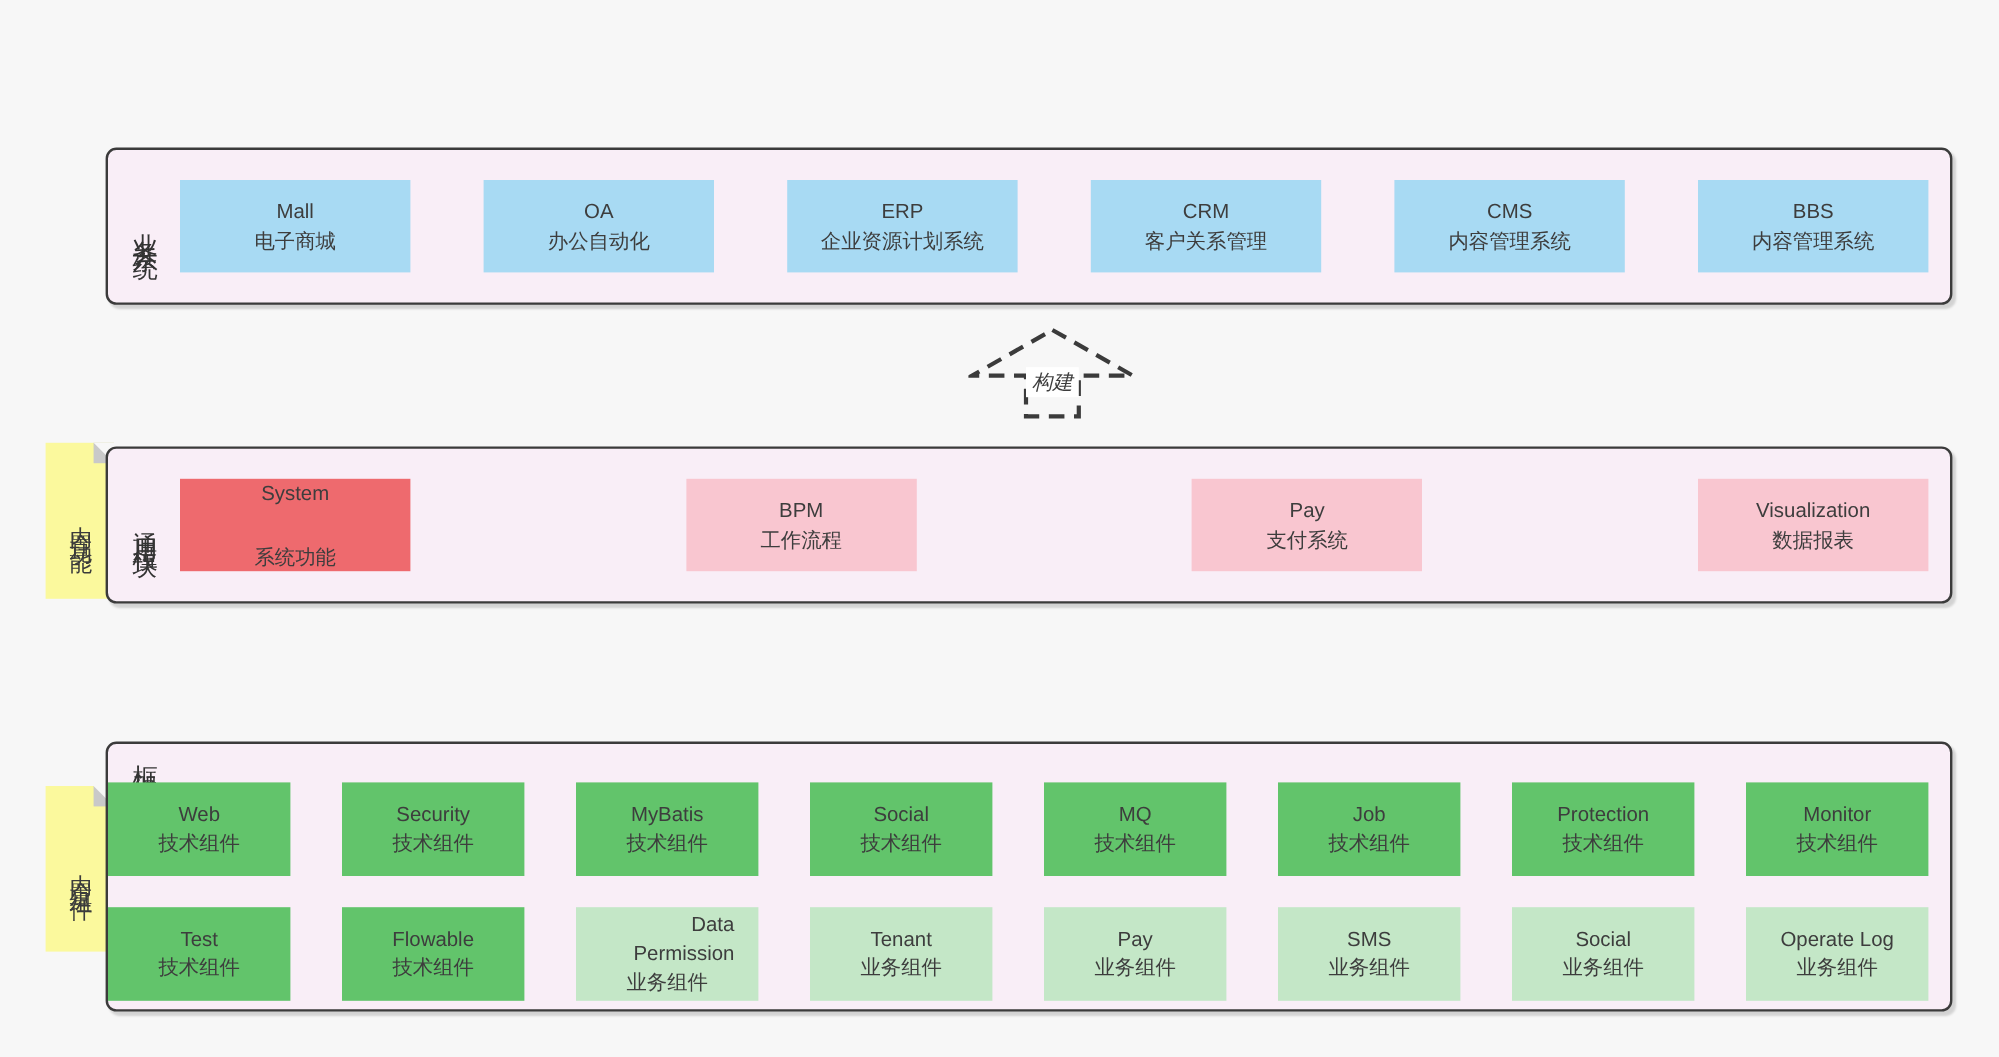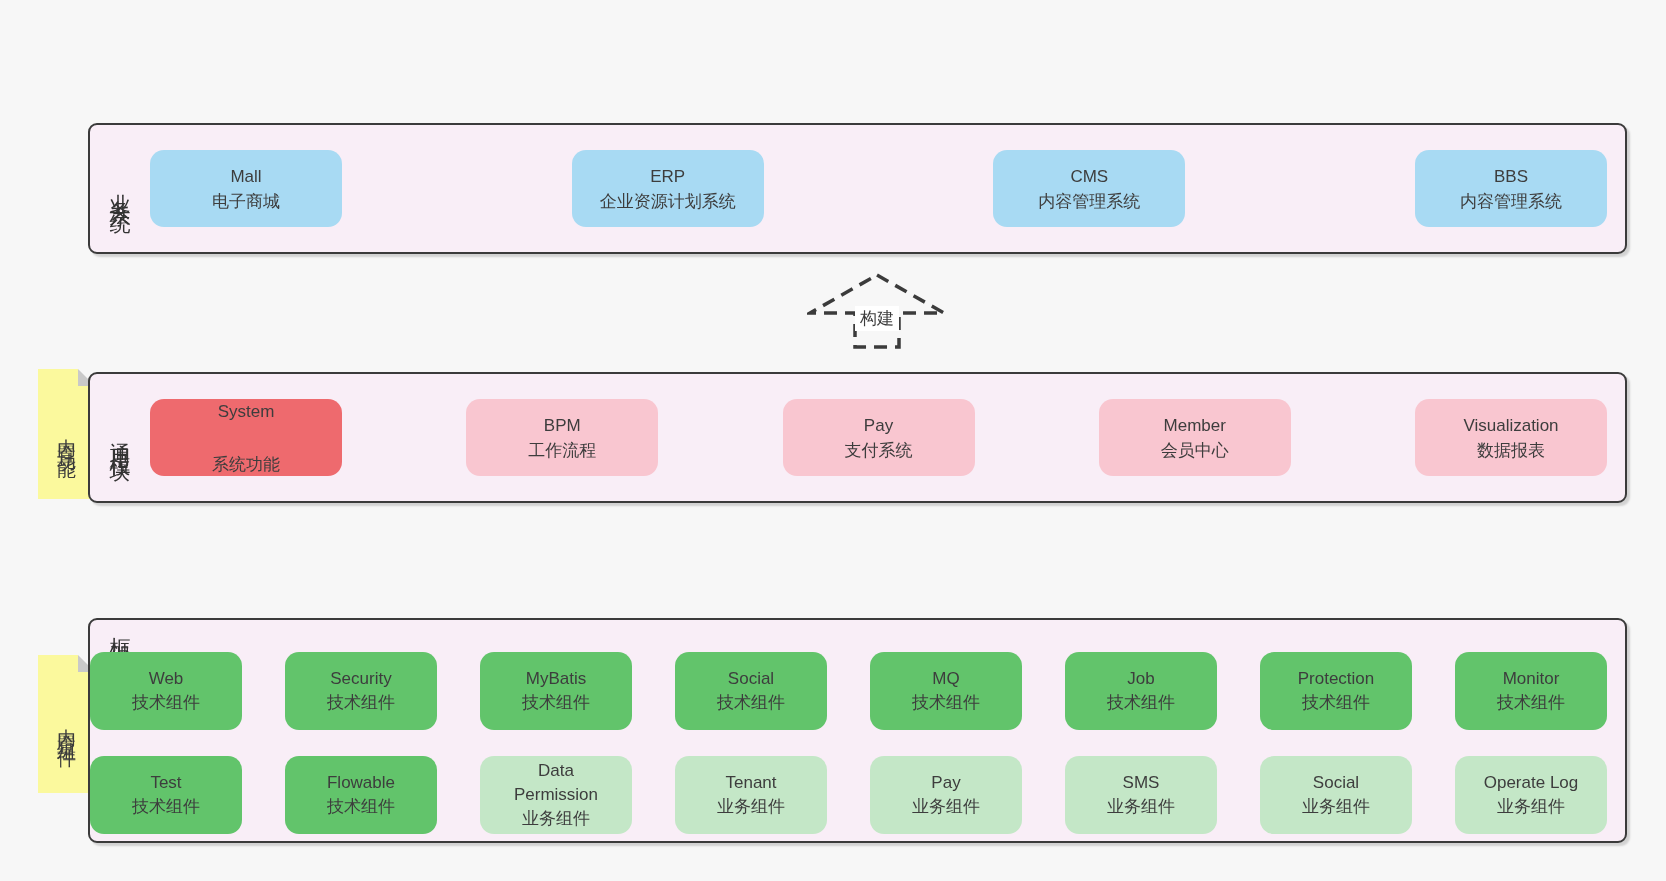--- a/index.html
+++ b/index.html
@@ -45,22 +45,22 @@
     flex:1;
     display:flex;flex-direction:column;justify-content:center;
     gap:26px;
     padding-right:18px;
   }
   .band-row{display:flex;justify-content:space-between;}
 
   
   .box{
     display:flex;flex-direction:column;align-items:center;justify-content:center;
-    text-align:center;
-    border-radius:14px;
+    text-align:right;
+    border-radius:0;
     font-size:17px;line-height:25px;
     color:var(--text);
     padding:0 17px;
   }
   .row6 .box{width:192px;height:77px;}
   .row8 .box{width:152px;height:78px;line-height:24px;}
   .row8 .box-title{max-width:112px;}
   .c-blue{background:var(--blue);}
   .c-red{background:var(--red);gap:28px;}
   .c-pink{background:var(--pink);}
@@ -70,21 +70,21 @@
   
   .arrow{position:absolute;width:140px;height:78px;z-index:1;}
   .arrow1{left:807px;top:272px;}
   .arrow2{left:807px;top:517px;}
   .arrow svg{position:absolute;inset:0;width:140px;height:78px;}
   .arrow path{fill:none;stroke:var(--band_border);stroke-width:3.5;stroke-dasharray:13 8;}
   .arrow-label{
     position:absolute;left:50%;top:34px;transform:translateX(-50%);
     background:var(--label_bg);
     padding:1px 5px;
-    font-size:17px;white-space:nowrap;color:var(--text);
+    font-size:17px;white-space:nowrap;color:var(--text);font-style:italic;
   }
 
   
   .sticky{
     position:absolute;left:38px;width:57px;
     background:var(--sticky_yellow);
     z-index:1;
     display:flex;align-items:center;justify-content:center;
   }
   .sticky1{top:369px;height:130px;}
@@ -109,26 +109,34 @@
   <section class="band band1">
     <div class="band-label">业务系统</div>
     <div class="band-content">
       <div class="band-row row6">
 
           <div class="box c-blue">
             <div class="box-title">Mall</div>
             <div class="box-subtitle">电子商城</div>
           </div>
 
+          <div class="box c-blue">
+            <div class="box-title">OA</div>
+            <div class="box-subtitle">办公自动化</div>
+          </div>
 
           <div class="box c-blue">
             <div class="box-title">ERP</div>
             <div class="box-subtitle">企业资源计划系统</div>
           </div>
 
+          <div class="box c-blue">
+            <div class="box-title">CRM</div>
+            <div class="box-subtitle">客户关系管理</div>
+          </div>
 
           <div class="box c-blue">
             <div class="box-title">CMS</div>
             <div class="box-subtitle">内容管理系统</div>
           </div>
 
           <div class="box c-blue">
             <div class="box-title">BBS</div>
             <div class="box-subtitle">内容管理系统</div>
           </div>
@@ -162,24 +170,20 @@
           <div class="box c-pink">
             <div class="box-title">BPM</div>
             <div class="box-subtitle">工作流程</div>
           </div>
 
           <div class="box c-pink">
             <div class="box-title">Pay</div>
             <div class="box-subtitle">支付系统</div>
           </div>
 
-          <div class="box c-pink">
-            <div class="box-title">Member</div>
-            <div class="box-subtitle">会员中心</div>
-          </div>
 
           <div class="box c-pink">
             <div class="box-title">Visualization</div>
             <div class="box-subtitle">数据报表</div>
           </div>
         </div>
     </div>
   </section>
 
 

